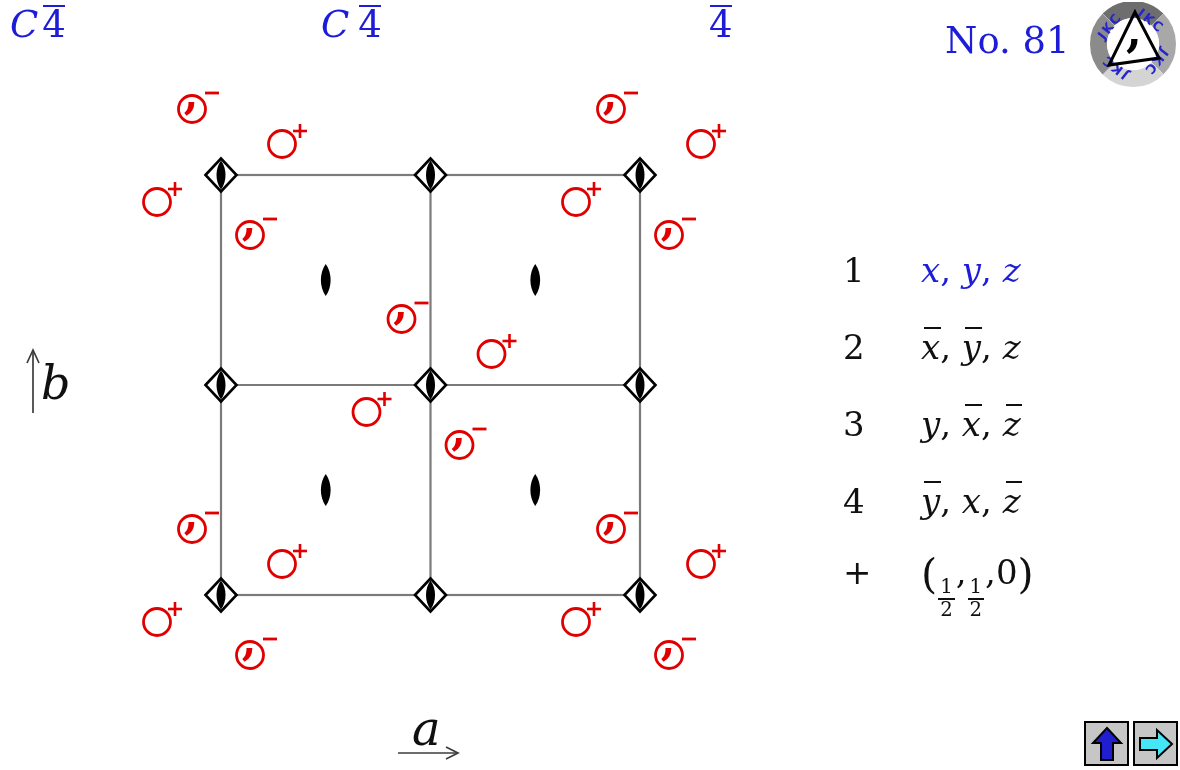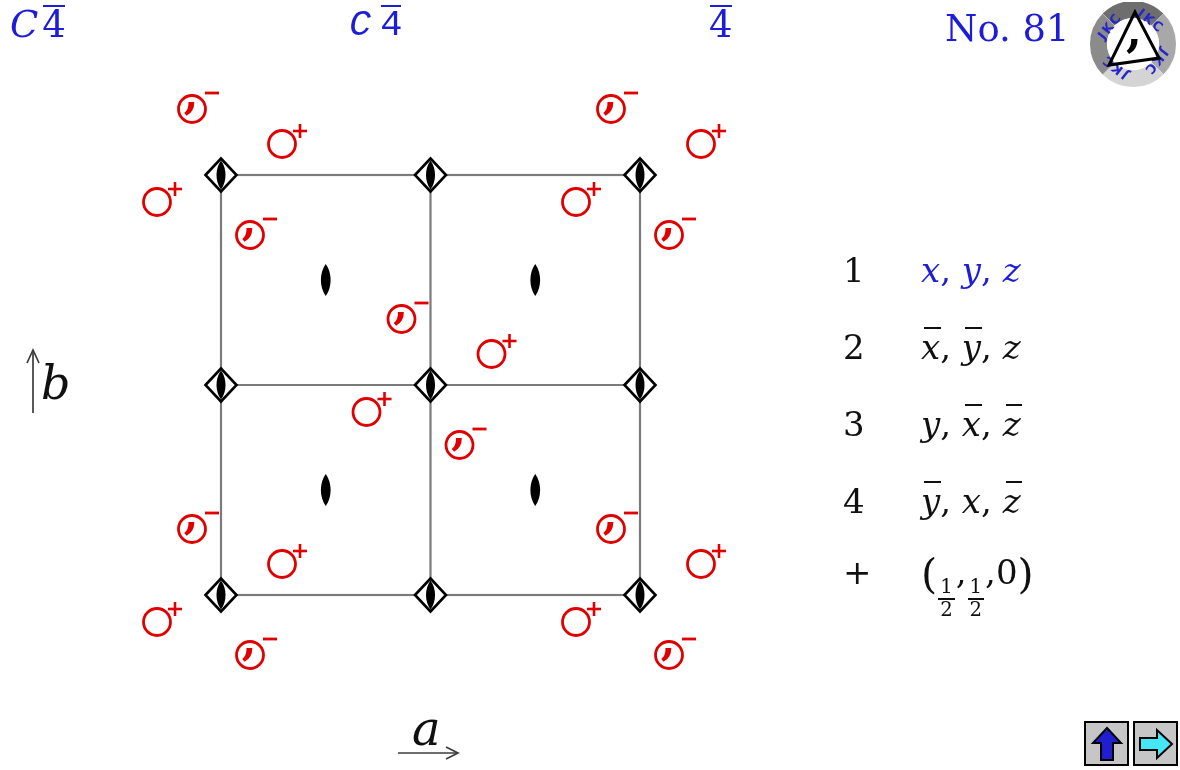--- a/index.html
+++ b/index.html
@@ -14,24 +14,24 @@
   body{
     width:1180px;height:770px;position:relative;overflow:hidden;
     background:#ffffff;font-family:"DejaVu Serif",serif;
   }
   
   .hdr{position:absolute;top:4px;color:var(--blue);font-size:37px;line-height:1.15;white-space:nowrap;}
   .hdr .pre{font-style:italic;margin-right:4px;}
   .hdr .ov{display:inline-block;position:relative;font-style:normal;}
   .hdr .ov::before{content:"";position:absolute;left:1px;right:1px;top:1px;border-top:2.6px solid currentColor;}
   #hdr-left{left:10px;}
-  #hdr-center{left:349px;font-family:Liberation Mono, monospace;}
+  #hdr-center{left:321px;}
   #hdr-center .pre{margin-right:9px;}
   #hdr-point{left:709px;}
-  #hdr-number{left:945px;font-style:normal;top:8px;}
+  #hdr-number{left:945px;font-style:normal;top:20px;}
   
   .pos-row{position:absolute;left:843px;display:flex;align-items:baseline;font-size:34px;color:#101010;white-space:nowrap;}
   .pos-index{display:inline-block;width:46px;font-style:normal;}
   .pos-formula{font-style:italic;margin-left:32px;}
   .pos-formula .seg-t{font-style:normal;}
   .pos-formula .seg-p{font-style:normal;font-size:1.22em;vertical-align:-0.1em;}
   .pos-formula .seg-i{font-style:italic;}
   .ovi{display:inline-block;position:relative;}
   .ovi::before{content:"";position:absolute;left:3px;right:-1px;top:0px;border-top:2.4px solid currentColor;}
   .blue{color:var(--blue);}

